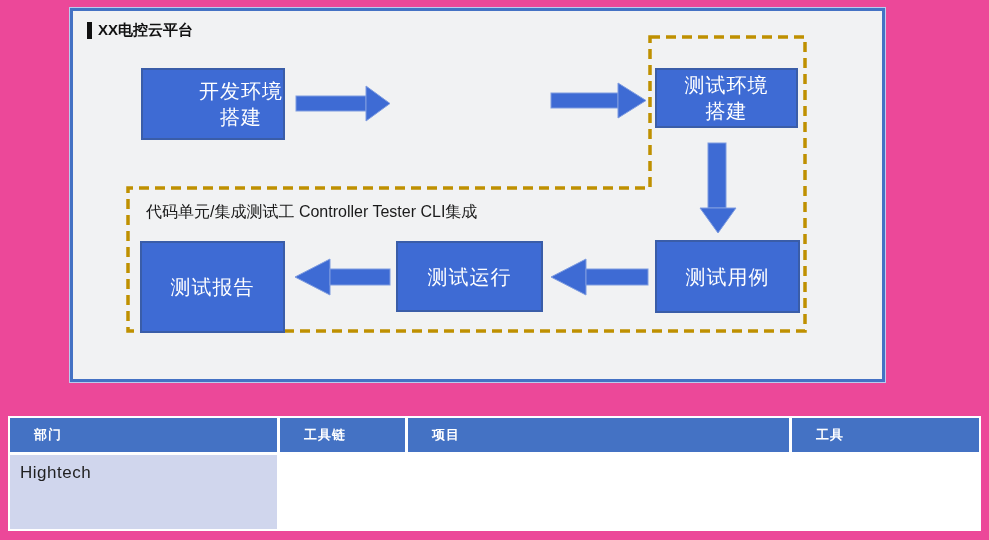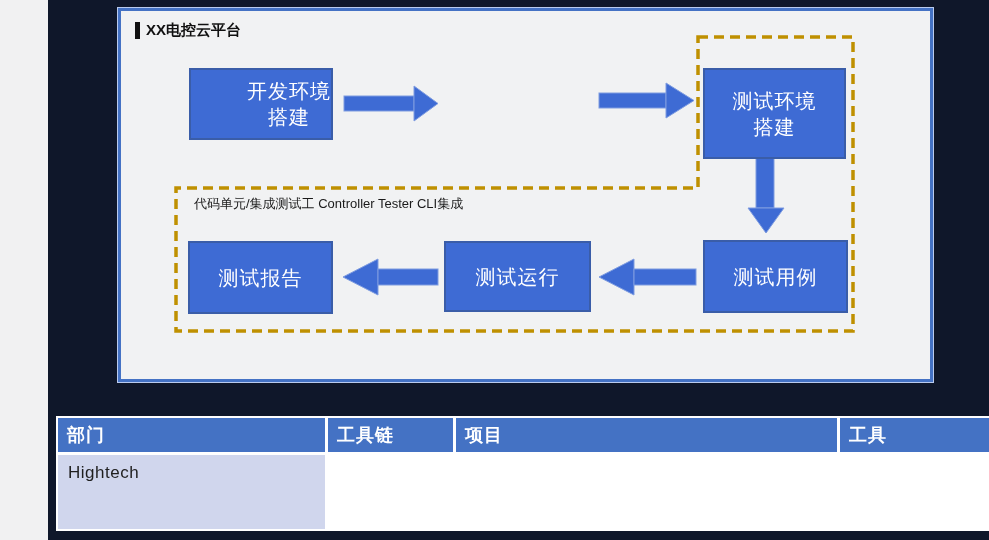--- a/index.html
+++ b/index.html
@@ -3,21 +3,21 @@
 <meta charset="utf-8">
 <style>
   * { margin: 0; padding: 0; box-sizing: border-box; }
   html, body { width: 989px; height: 540px; }
   body {
     font-family: "Liberation Sans", "DejaVu Sans", sans-serif;
     background: #f1f1f2;
     position: relative;
     overflow: hidden;
   }
-  .page { position: absolute; inset: 0; background: #0f172a; margin-left: 48px; }
+  .page { position: absolute; inset: 0; background: #ec4899; }
 
   
   .flow-panel {
     position: absolute;
     left: 70px; top: 8px;
     width: 815px; height: 374px;
     border: 3px solid #4472C4;
     box-shadow: 0 0 0 1px #b9cbee;
     background: #f1f2f3;
   }
@@ -41,53 +41,53 @@
     color: #fff;
     display: flex; align-items: center; justify-content: center;
     text-align: center;
     font-size: 20px;
     line-height: 1.3;
     white-space: pre-line;
     letter-spacing: 1px;
   }
   .node-dev-env  { left: 68px;  top: 57px;  width: 144px; height: 72px; justify-content: flex-end; }
   .node-soft-dev { left: 323px; top: 59px;  width: 147px; height: 68px; }
-  .node-test-env { left: 582px; top: 57px;  width: 143px; height: 91px; }
+  .node-test-env { left: 582px; top: 57px;  width: 143px; height: 60px; }
   .node-test-case{ left: 582px; top: 229px; width: 145px; height: 73px; }
   .node-test-run { left: 323px; top: 230px; width: 147px; height: 71px; }
-  .node-test-rep { left: 67px;  top: 230px; width: 145px; height: 73px; }
+  .node-test-rep { left: 67px;  top: 230px; width: 145px; height: 92px; }
 
   .dashed-region-label {
     position: absolute;
-    left: 73px; top: 184px;
-    font-size: 13px;
+    left: 73px; top: 191px;
+    font-size: 16px;
     color: #1a1a1a;
     white-space: nowrap;
   }
 
   
   .info-table {
     position: absolute;
     left: 8px; top: 416px;
     width: 973px;
     border: 2px solid #ffffff;
     background: #ffffff;
     display: grid;
     grid-template-columns: 267px 125px 381px 1fr;
     grid-auto-rows: min-content;
     gap: 3px;
   }
   .th {
     background: #4472C4;
     color: #ffffff;
     font-weight: bold;
-    font-size: 18px;
+    font-size: 13px;
     height: 34px;
     display: flex; align-items: center;
-    padding-left: 9px;
+    padding-left: 24px;
     letter-spacing: 1px;
   }
   .td {
     background: #D0D6ED;
     color: #1f1f1f;
     font-size: 17px;
     height: 74px;
     padding: 8px 10px 0 10px;
     letter-spacing: 0.5px;
   }

